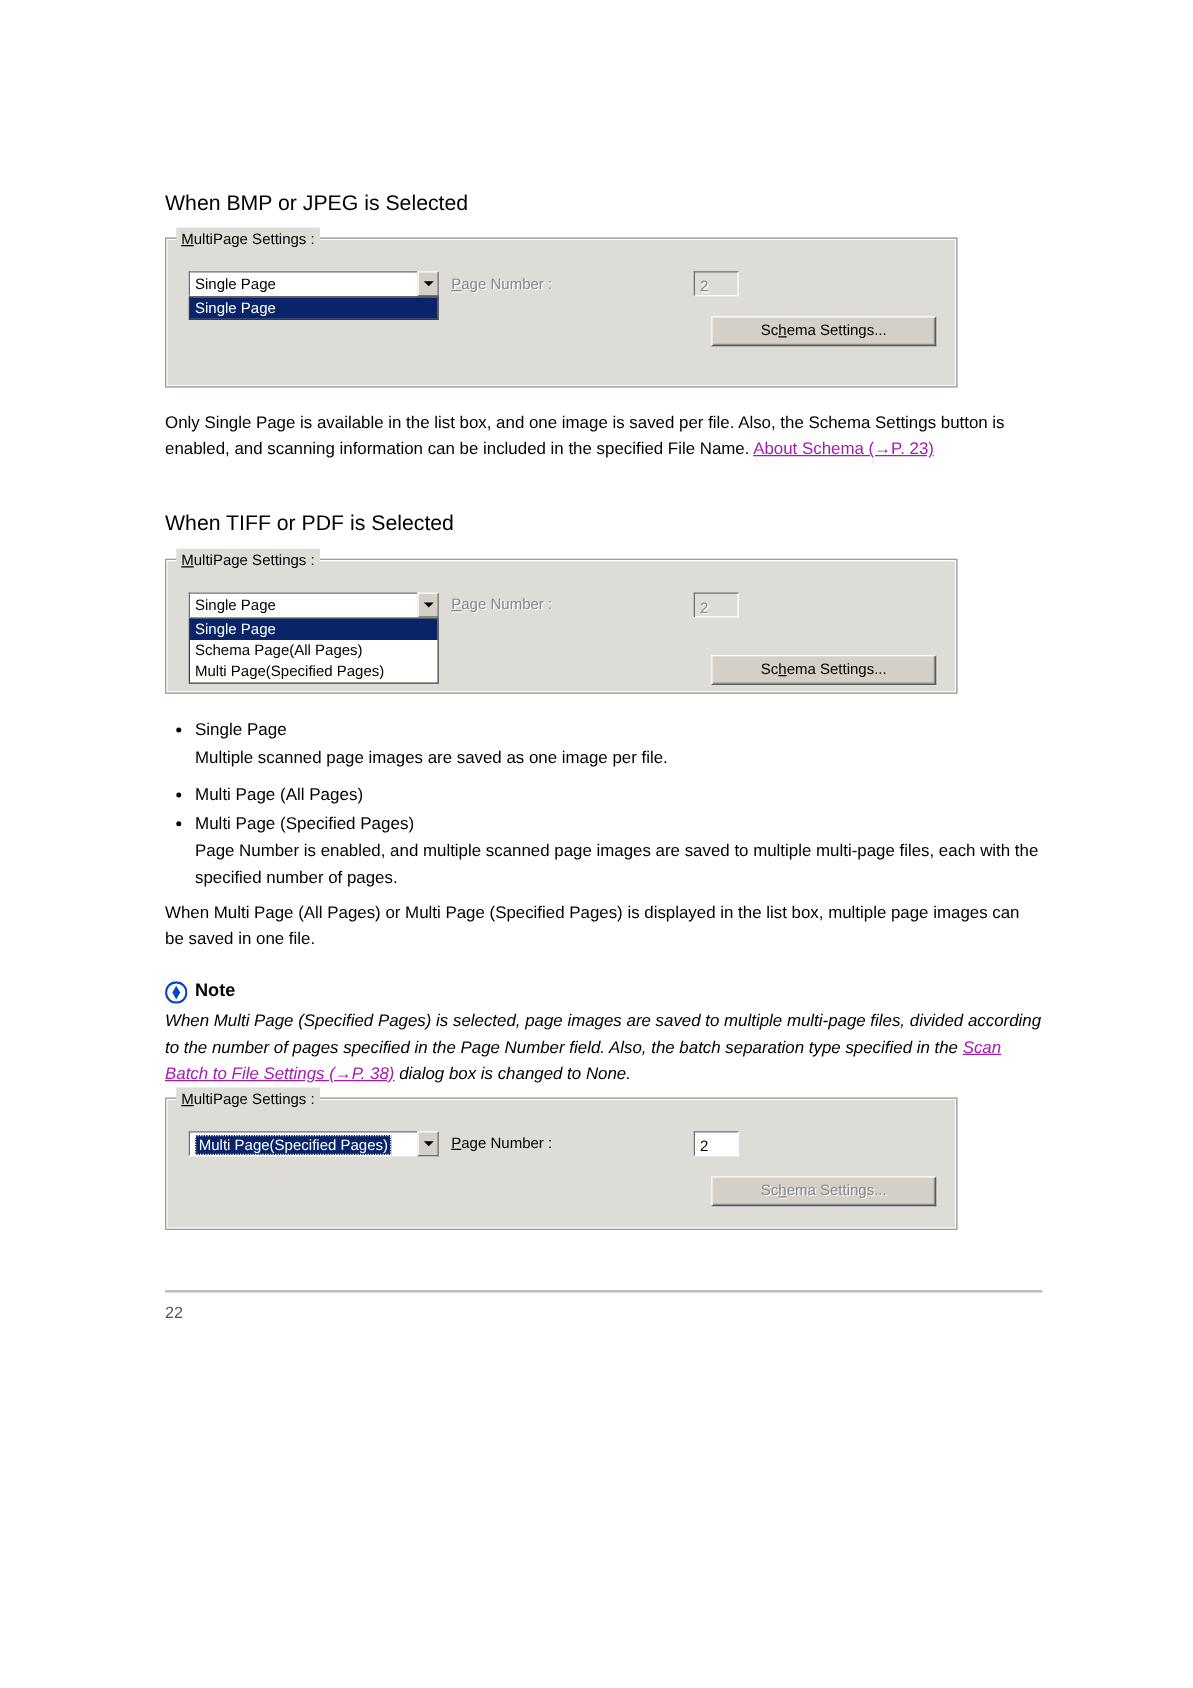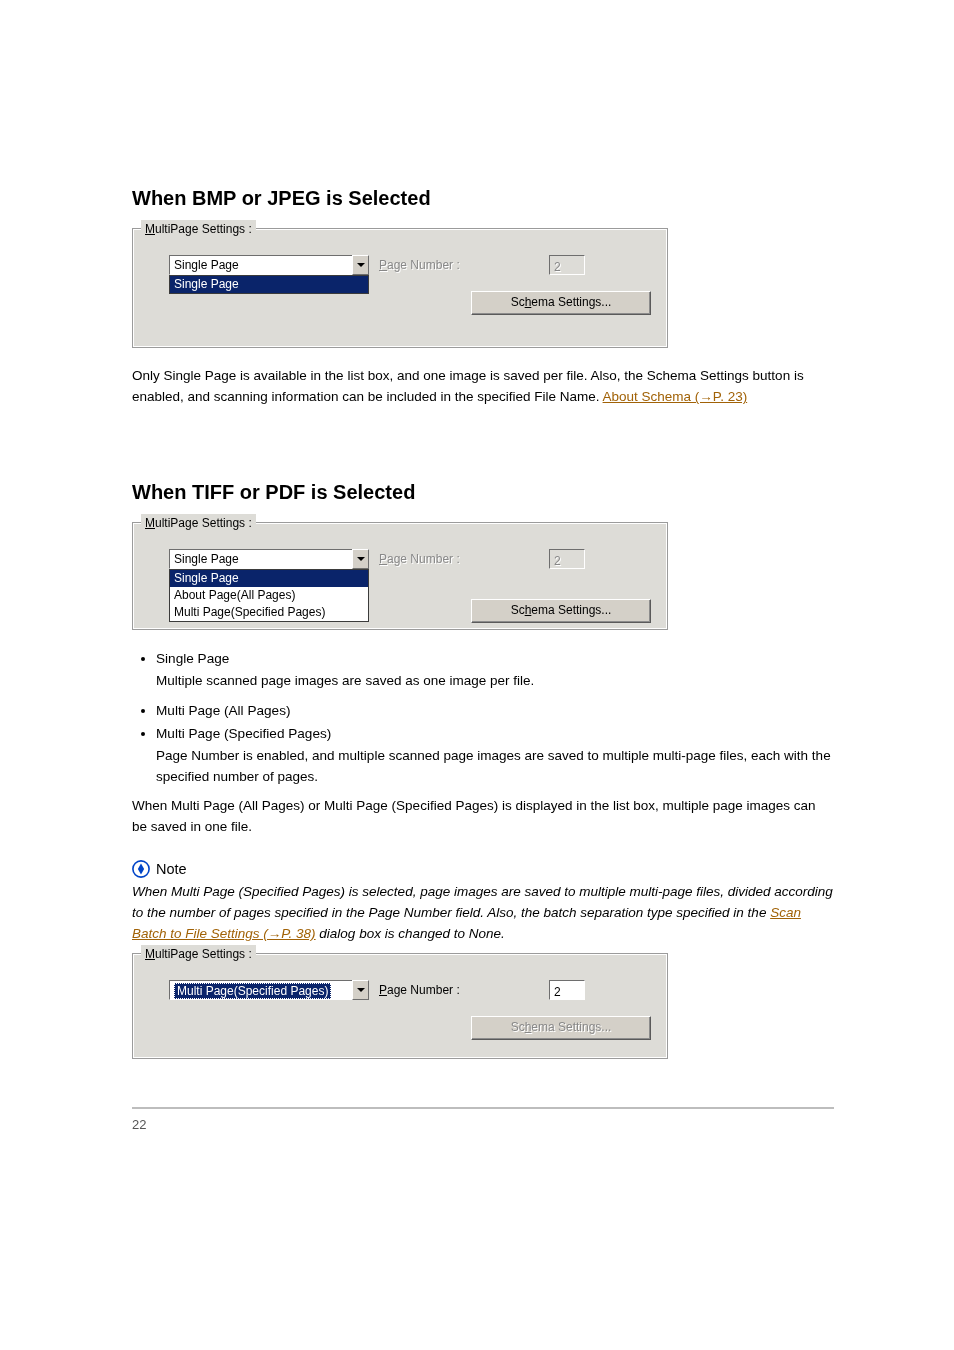--- a/index.html
+++ b/index.html
@@ -11,32 +11,31 @@
     font-size: 13.6px;
     line-height: 1.55;
   }
   .page {
     width: 954px;
     margin: 0 auto;
     padding: 150px 120px 40px 132px;
     box-sizing: border-box;
   }
   .heading {
-    font-weight: bold;
-    font-size: 20px;
+    font-weight: normal;
+    font-size: 17px;
     margin-bottom: 14px;
-    margin-top: 33px;
   }
   .para {
     font-size: 13.5px;
     margin-top: 16px;
     margin-bottom: 8px;
   }
   .link {
-    color: #a16207;
+    color: #a21caf;
     text-decoration: underline;
   }
   .list {
     list-style: disc;
     margin: 12px 0 0 6px;
     padding-left: 18px;
   }
   .list li { margin-bottom: 2px; }
   .sub {
     display: block;
@@ -49,36 +48,36 @@
     margin-top: 20px;
     margin-bottom: 2px;
   }
   .note-icon {
     width: 18px;
     height: 18px;
     flex: 0 0 18px;
     margin-right: 6px;
   }
   .note-label {
-    font-weight: normal;
+    font-weight: bold;
     font-size: 14.5px;
   }
 
   
   .groupbox-wrap {
     margin-top: 6px;
     margin-bottom: 18px;
   }
   .groupbox {
     position: relative;
     border: 1px solid #9b9b9b;
     box-shadow: inset -1px -1px 0 #fff, inset 1px 1px 0 #fff;
     background: #dddcd7;
-    padding: 26px 16px 20px 36px;
-    width: 536px;
+    padding: 26px 16px 20px 18px;
+    width: 634px;
     height: 94px;
     box-sizing: border-box;
   }
   .groupbox .legend {
     position: absolute;
     top: -9px;
     left: 8px;
     background: #dddcd7;
     padding: 0 4px;
     font-size: 12px;
@@ -93,20 +92,21 @@
   }
   .left-col {
     width: 210px;
     flex: 0 0 210px;
     position: relative;
   }
   .right-col {
     flex: 1;
     display: flex;
     align-items: center;
+    gap: 24px;
   }
 
   
   .combo {
     display: flex;
     width: 200px;
   }
   .combo-field {
     flex: 1;
     height: 20px;
@@ -286,21 +286,21 @@
       <div class="row">
         <div class="left-col">
           <div class="combo">
             <div class="combo-field">Single Page</div>
             <div class="combo-btn">
               <div class="tri"></div>
             </div>
           </div>
           <div class="dropdown-list">
             <div class="opt selected">Single Page</div>
-            <div class="opt">About Page(All Pages)</div>
+            <div class="opt">Schema Page(All Pages)</div>
             <div class="opt">Multi Page(Specified Pages)</div>
           </div>
         </div>
         <div class="right-col">
           <span class="lbl disabled">
             <span class="ul">P</span><span>age Number :</span>
           </span>
           <span class="numfield disabled">2</span>
         </div>
       </div>

